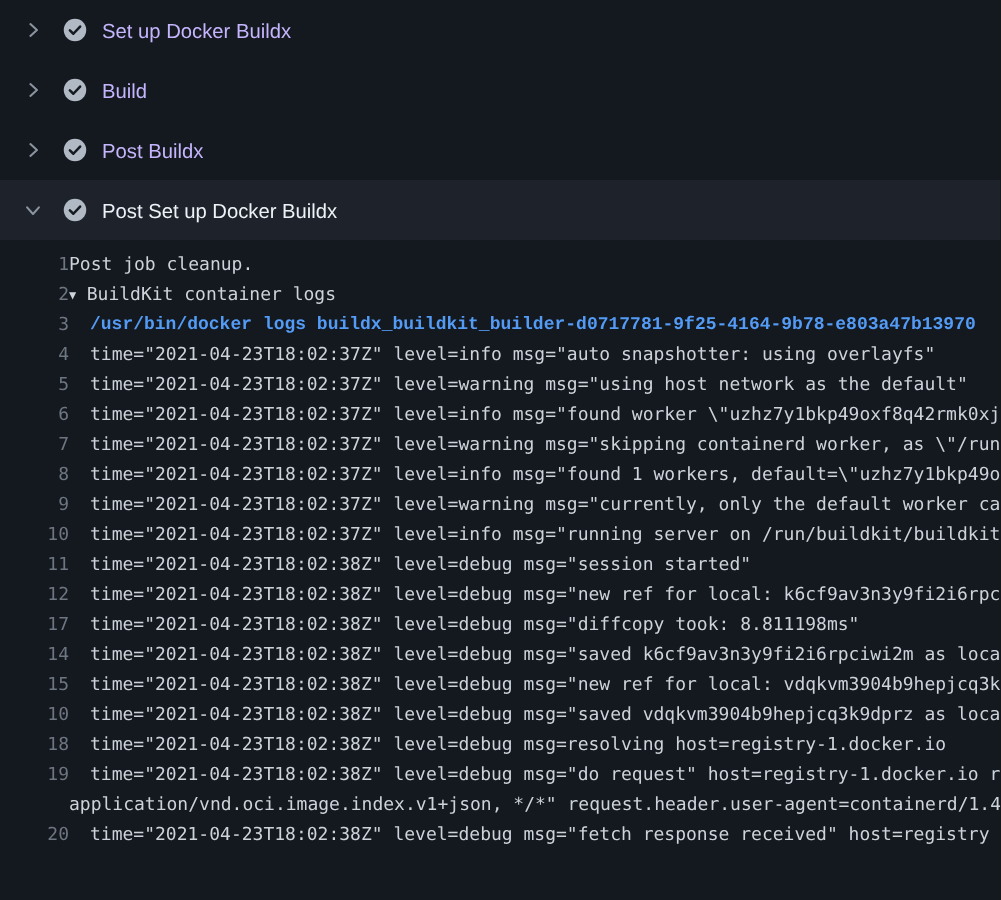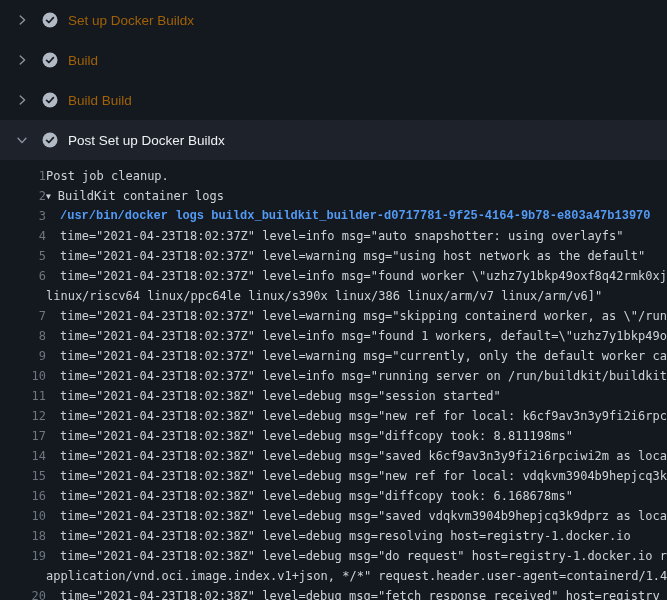--- a/index.html
+++ b/index.html
@@ -15,21 +15,21 @@
     background: #14181f;
     font-family: "Liberation Sans", sans-serif;
   }
   
   .section-header {
     height: 40px;
     display: flex;
     align-items: center;
     padding: 0 14px;
     cursor: pointer;
-    color: #a16207;
+    color: #c4b5fd;
     font-size: 13.5px;
   }
   .section-header.expanded {
     background: #1d222b;
     color: #eef2f6;
   }
   .chev {
     width: 16px;
     height: 16px;
     flex: none;
@@ -127,21 +127,21 @@
       <svg width="14" height="14" viewBox="0 0 16 16">
         <path d="M6 3.5 L11 8 L6 12.5" fill="none" stroke="#8b949e" stroke-width="1.6" stroke-linecap="round" stroke-linejoin="round"></path>
       </svg>
     </span>
     <span class="check">
       <svg width="16" height="16" viewBox="0 0 16 16">
         <circle cx="8" cy="8" r="7.5" fill="#b1bac4"></circle>
         <path d="M4.6 8.3 L6.9 10.5 L11.4 5.7" fill="none" stroke="#161b22" stroke-width="1.7" stroke-linecap="round" stroke-linejoin="round"></path>
       </svg>
     </span>
-    <span class="label">Build Build</span>
+    <span class="label">Post Buildx</span>
   </div>
 
   <div class="section-header expanded">
     <span class="chev expanded">
       <svg width="14" height="14" viewBox="0 0 16 16">
         <path d="M6 3.5 L11 8 L6 12.5" fill="none" stroke="#8b949e" stroke-width="1.6" stroke-linecap="round" stroke-linejoin="round"></path>
       </svg>
     </span>
     <span class="check">
       <svg width="16" height="16" viewBox="0 0 16 16">
@@ -176,24 +176,20 @@
   <div class="log-line">
     <span class="gutter">5</span>
     <span class="content indent">time="2021-04-23T18:02:37Z" level=warning msg="using host network as the default"</span>
   </div>
 
   <div class="log-line">
     <span class="gutter">6</span>
     <span class="content indent">time="2021-04-23T18:02:37Z" level=info msg="found worker \"uzhz7y1bkp49oxf8q42rmk0xj</span>
   </div>
 
-  <div class="log-line">
-    <span class="gutter"></span>
-    <span class="content">linux/riscv64 linux/ppc64le linux/s390x linux/386 linux/arm/v7 linux/arm/v6]"</span>
-  </div>
 
   <div class="log-line">
     <span class="gutter">7</span>
     <span class="content indent">time="2021-04-23T18:02:37Z" level=warning msg="skipping containerd worker, as \"/run</span>
   </div>
 
   <div class="log-line">
     <span class="gutter">8</span>
     <span class="content indent">time="2021-04-23T18:02:37Z" level=info msg="found 1 workers, default=\"uzhz7y1bkp49o</span>
   </div>
@@ -226,24 +222,20 @@
   <div class="log-line">
     <span class="gutter">14</span>
     <span class="content indent">time="2021-04-23T18:02:38Z" level=debug msg="saved k6cf9av3n3y9fi2i6rpciwi2m as loca</span>
   </div>
 
   <div class="log-line">
     <span class="gutter">15</span>
     <span class="content indent">time="2021-04-23T18:02:38Z" level=debug msg="new ref for local: vdqkvm3904b9hepjcq3k</span>
   </div>
 
-  <div class="log-line">
-    <span class="gutter">16</span>
-    <span class="content indent">time="2021-04-23T18:02:38Z" level=debug msg="diffcopy took: 6.168678ms"</span>
-  </div>
 
   <div class="log-line">
     <span class="gutter">10</span>
     <span class="content indent">time="2021-04-23T18:02:38Z" level=debug msg="saved vdqkvm3904b9hepjcq3k9dprz as loca</span>
   </div>
 
   <div class="log-line">
     <span class="gutter">18</span>
     <span class="content indent">time="2021-04-23T18:02:38Z" level=debug msg=resolving host=registry-1.docker.io</span>
   </div>

